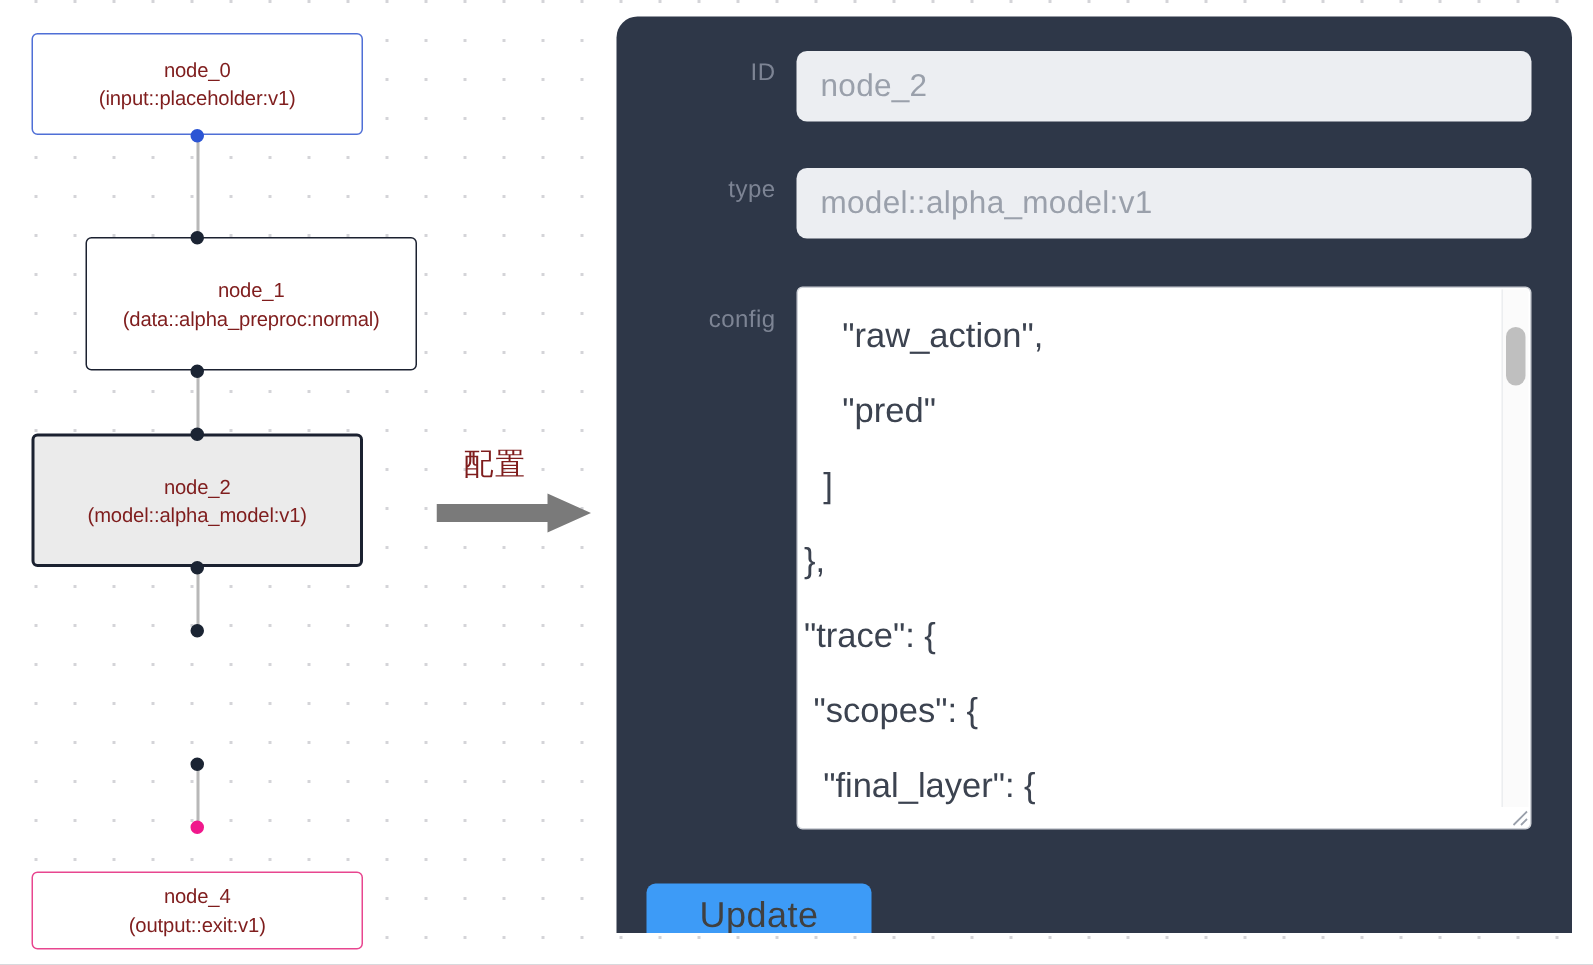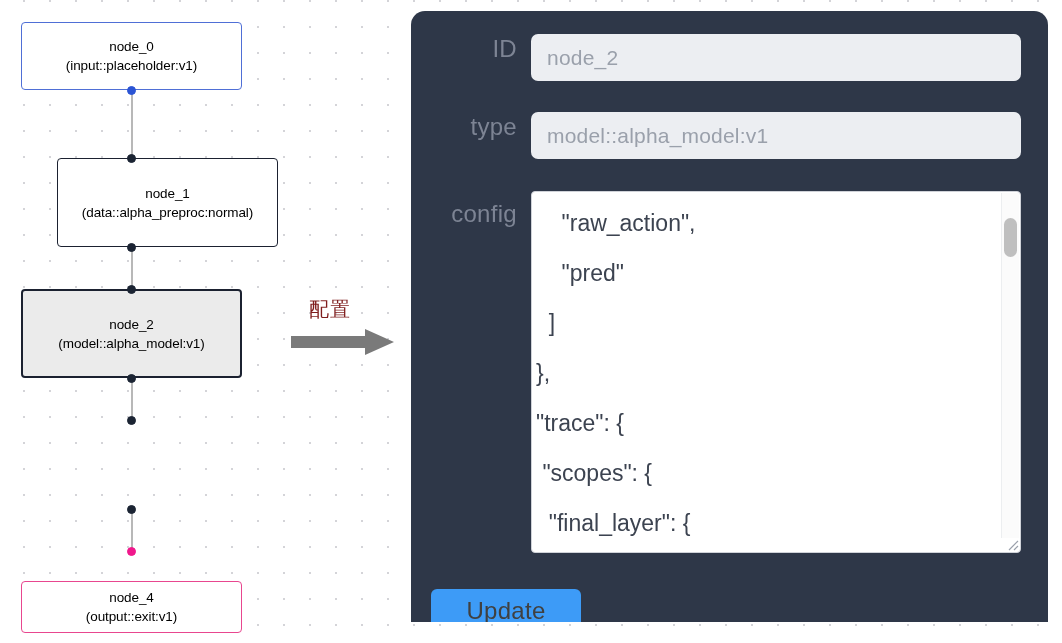--- a/index.html
+++ b/index.html
@@ -33,21 +33,21 @@
     box-sizing: border-box;
     background: #ffffff;
     border: 1px solid #1b2130;
     border-radius: 4px;
     display: flex;
     align-items: center;
     justify-content: center;
     text-align: center;
     font-size: 13.5px;
     line-height: 19px;
-    color: #000000;
+    color: #7f1d1d;
     letter-spacing: -0.1px;
     padding: 2px 6px;
   }
   .node .lbl { display: block; width: 100%; word-break: break-all; }
   .node.blue   { border: 1.6px solid #4f6fd6; }
   .node.pink   { border: 1.6px solid #e8468f; }
   .node.sel    { border: 2.2px solid #1b2130; background: #ebebeb; }
 
   
   .handle {
@@ -101,21 +101,21 @@
     overflow: hidden;
   }
 
   .form-row {
     position: absolute;
     display: flex;
     align-items: flex-start;
   }
   .field-label {
     color: #7d8494;
-    font-size: 24px;
+    font-size: 16px;
     text-align: right;
     width: 100px;
     padding-right: 14px;
     box-sizing: border-box;
     line-height: 30px;
     letter-spacing: 0.3px;
   }
   .field-input {
     box-sizing: border-box;
     background: #eceef2;

